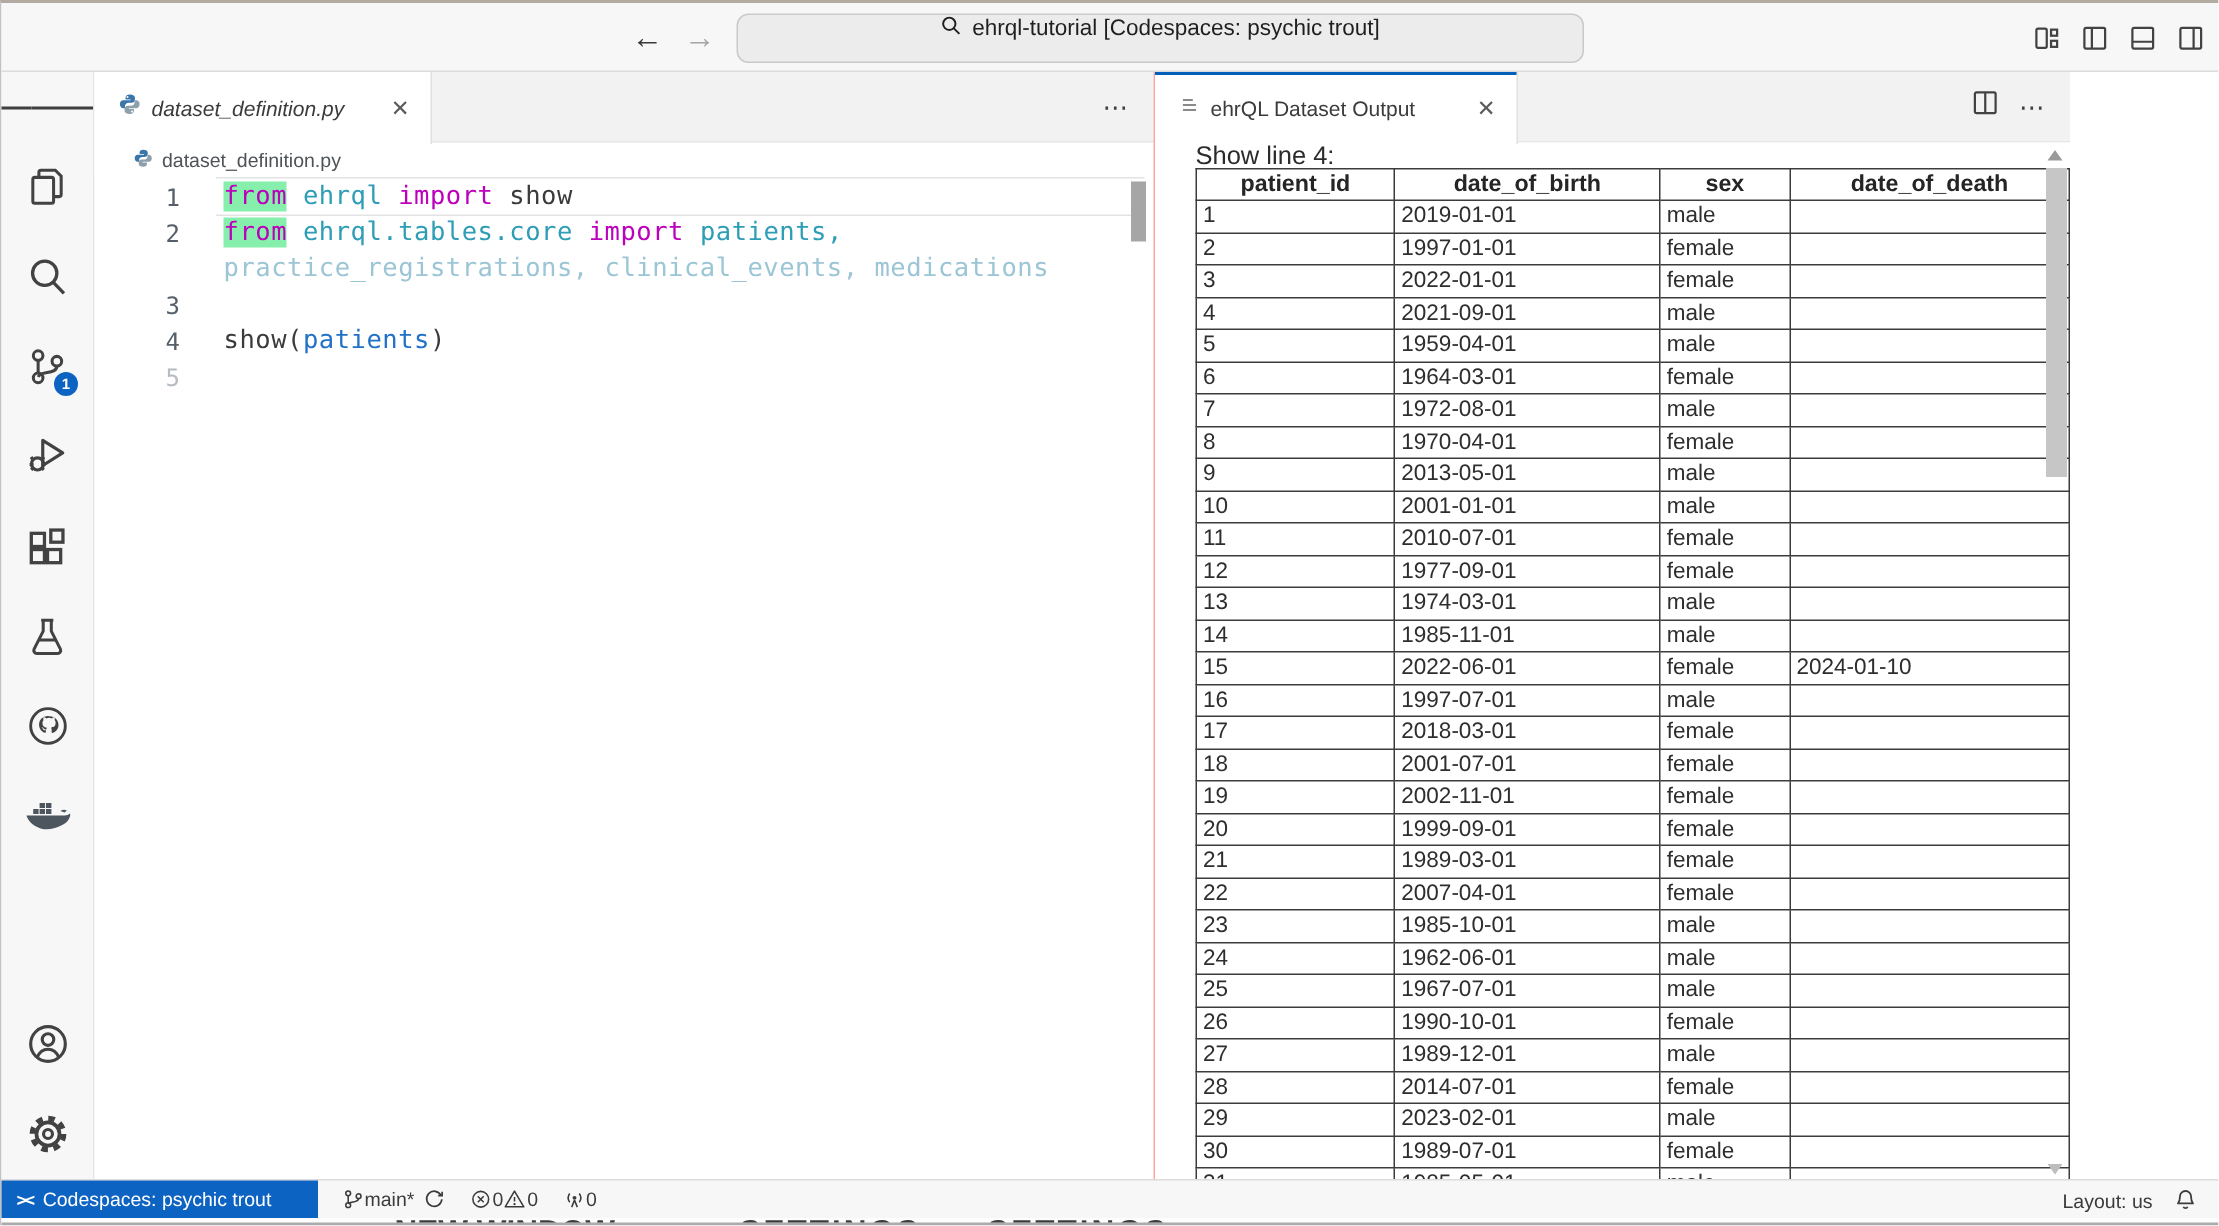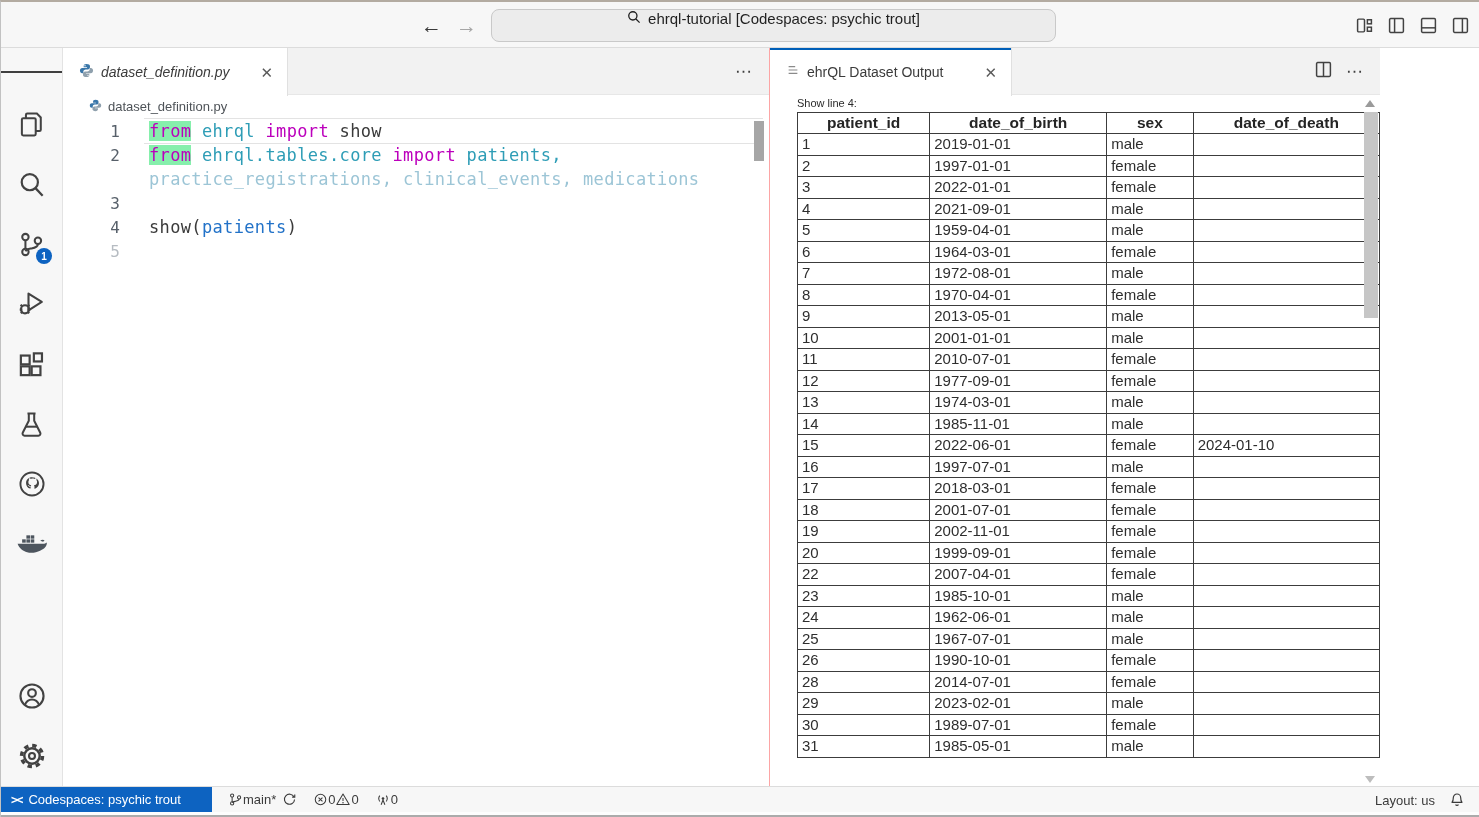--- a/index.html
+++ b/index.html
@@ -67,21 +67,21 @@
   .tk.plain { color:#3b3b3b; }
   .tk.var   { color:#2272c8; }
   .tk.hl    { background:#86efac; }
   .code-line.current::before { content:""; position:absolute; left:81px; right:6px; height:24px;
     border-top:1px solid #e3e3e3; border-bottom:1px solid #e3e3e3; pointer-events:none; }
   .code-line.current { position:relative; }
   .ed-thumb { position:absolute; right:5px; top:3px; width:10px; height:40px; background:#a6a6a6; }
 
   
   .webview { position:relative; height:691px; overflow:hidden; background:#fff; }
-  .wv-heading { height:17px; line-height:17px; margin-left:27px; font-size:11px; color:#2b2b2b; }
+  .wv-heading { height:17px; line-height:17px; margin-left:27px; font-size:17px; color:#2b2b2b; }
   table.dataset { border-collapse:collapse; margin-left:27px; table-layout:fixed; }
   table.dataset th, table.dataset td { border:1px solid #3c3c3c; overflow:hidden; white-space:nowrap; }
   table.dataset th { height:21px; font-size:15.5px; font-weight:bold; text-align:center; color:#252525; padding:0 3px; }
   table.dataset td { height:21.5px; font-size:15px; color:#2e2e2e; text-align:left; padding:0 4px; line-height:18px; }
   .wv-scroll-up { position:absolute; right:5px; top:5px; width:0; height:0;
     border-left:5px solid transparent; border-right:5px solid transparent; border-bottom:7px solid #9a9a9a; }
   .wv-thumb { position:absolute; right:2px; top:17px; width:14px; height:206px; background:#c6c6c6; }
   .wv-scroll-down { position:absolute; right:5px; top:681px; width:0; height:0;
     border-left:5px solid transparent; border-right:5px solid transparent; border-top:7px solid #bdbdbd; }
 
@@ -475,20 +475,26 @@
                 <td>female</td>
                 <td></td>
               </tr>
               <tr>
                 <td>20</td>
                 <td>1999-09-01</td>
                 <td>female</td>
                 <td></td>
               </tr>
               <tr>
+                <td>21</td>
+                <td>1989-03-01</td>
+                <td>female</td>
+                <td></td>
+              </tr>
+              <tr>
                 <td>22</td>
                 <td>2007-04-01</td>
                 <td>female</td>
                 <td></td>
               </tr>
               <tr>
                 <td>23</td>
                 <td>1985-10-01</td>
                 <td>male</td>
                 <td></td>
@@ -502,20 +508,26 @@
               <tr>
                 <td>25</td>
                 <td>1967-07-01</td>
                 <td>male</td>
                 <td></td>
               </tr>
               <tr>
                 <td>26</td>
                 <td>1990-10-01</td>
                 <td>female</td>
+                <td></td>
+              </tr>
+              <tr>
+                <td>27</td>
+                <td>1989-12-01</td>
+                <td>male</td>
                 <td></td>
               </tr>
               <tr>
                 <td>28</td>
                 <td>2014-07-01</td>
                 <td>female</td>
                 <td></td>
               </tr>
               <tr>
                 <td>29</td>

